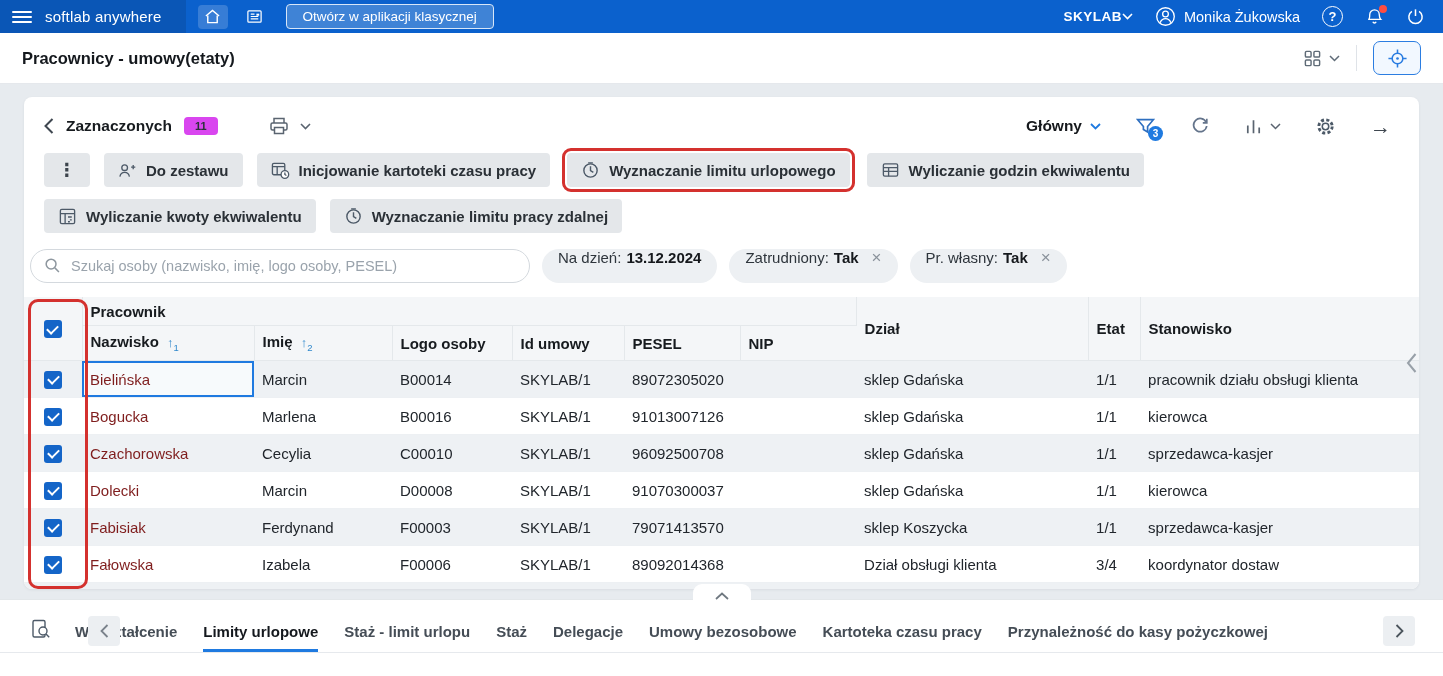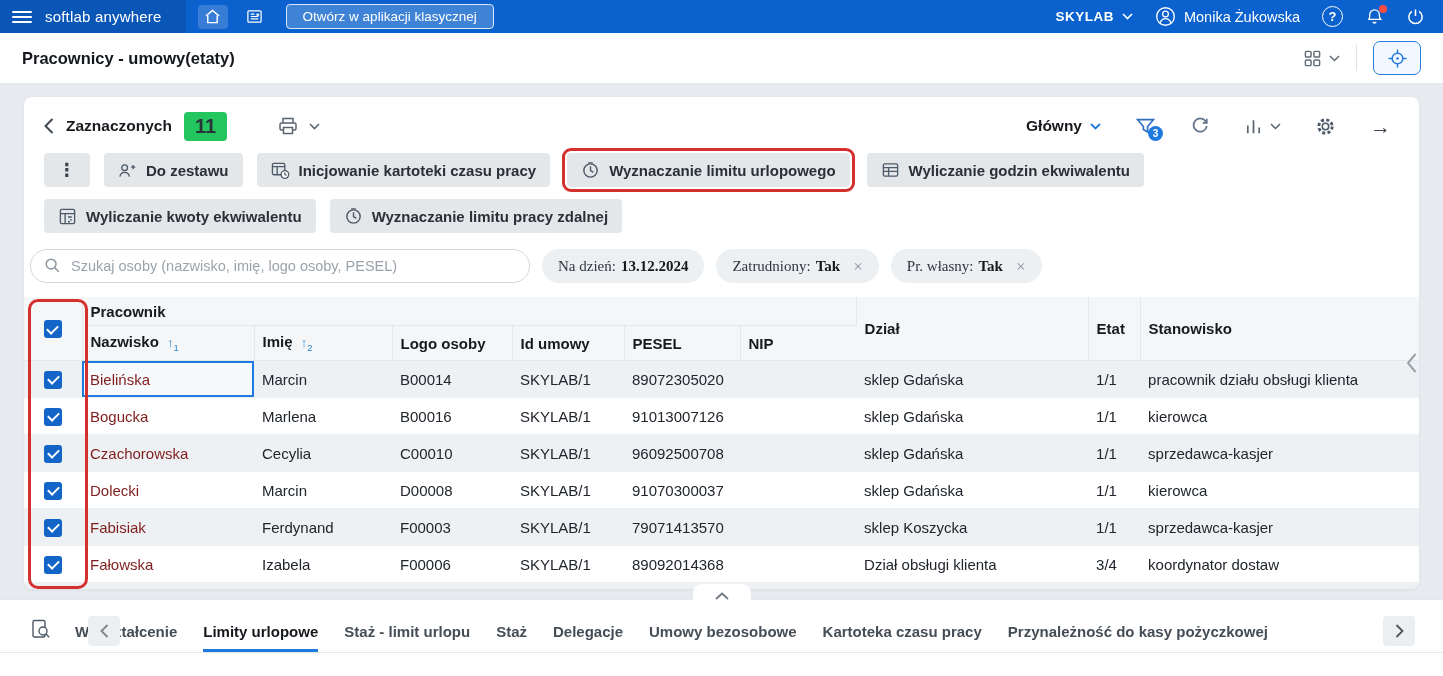--- a/index.html
+++ b/index.html
@@ -10,41 +10,41 @@
   
   .topbar{height:33px;background:#0b61cd;display:flex;align-items:center;color:#fff;padding-right:18px;}
   .tb-brand{height:100%;background:#0a56b6;display:flex;align-items:center;gap:13px;padding:0 24px 0 12px;}
   .hamburger{display:flex;flex-direction:column;gap:3px;width:20px;}
   .hamburger span{height:2px;background:#fff;border-radius:1px;}
   .brand{font-size:15px;letter-spacing:.2px;}
   .tb-iconbtn{width:30px;height:24px;border-radius:4px;display:flex;align-items:center;justify-content:center;margin-left:12px;}
   .tb-iconbtn.home{background:rgba(255,255,255,.18);}
   .classic-btn{margin-left:16px;height:25px;padding:0 16px;background:#3f83d6;border:1px solid #d7e6f8;border-radius:4px;color:#fff;font-size:13.5px;}
   .tb-right{margin-left:auto;display:flex;align-items:center;gap:22px;}
-  .company{display:flex;align-items:center;gap:8px;font-size:13.5px;font-weight:bold;letter-spacing:.5px;}
+  .company{display:flex;align-items:center;font-size:13.5px;font-weight:bold;letter-spacing:.5px;}
   .user{display:flex;align-items:center;gap:8px;font-size:14.5px;}
   .help-btn{width:21px;height:21px;border:1.6px solid #fff;border-radius:50%;font-size:13px;font-weight:bold;display:flex;align-items:center;justify-content:center;}
   .bell-btn{position:relative;display:flex;}
   .bell-dot{position:absolute;top:-2px;right:-3px;width:8px;height:8px;border-radius:50%;background:#ff4d42;}
 
   
   .titlebar{height:50px;background:#fff;display:flex;align-items:center;padding:0 22px;border-bottom:1px solid #e5e8ec;}
   .page-title{font-size:16.5px;font-weight:bold;color:#14181d;}
   .title-right{margin-left:auto;display:flex;align-items:center;gap:16px;}
   .layout-btn{display:flex;align-items:center;gap:7px;}
   .vsep{width:1px;height:26px;background:#dfe3e8;}
   .target-btn{width:48px;height:34px;border:1.5px solid #2b7de1;border-radius:7px;background:#f2f8ff;display:flex;align-items:center;justify-content:center;}
 
   
   .card{position:absolute;left:24px;right:24px;top:97px;height:480px;background:#fff;border-radius:8px;box-shadow:0 1px 3px rgba(30,40,60,.07);overflow:hidden;padding-top:12px;}
 
   .toolbar{height:34px;display:flex;align-items:center;padding:0 20px;gap:12px;justify-content:center;}
   .back-chev{color:#3f4750;display:flex;}
   .selected-label{font-size:15.5px;font-weight:bold;color:#171b1f;}
-  .count-badge{background:#22c55e;border-radius:4px;padding:3px 11px;font-size:20px;font-weight:bold;color:#2a3138;}
+  .count-badge{background:#d946ef;border-radius:4px;padding:3px 11px;font-size:11px;font-weight:bold;color:#2a3138;}
   .print-group{display:flex;align-items:center;gap:10px;margin-left:38px;}
   .toolbar-right{display:flex;align-items:center;gap:34px;margin-left:auto;padding-right:8px;}
   .view-select{display:flex;align-items:center;gap:8px;font-size:15.5px;font-weight:bold;color:#15181c;}
   .tool-icon{position:relative;display:flex;align-items:center;}
   .filter-badge{position:absolute;right:-7px;bottom:-4px;width:15px;height:15px;border-radius:50%;background:#1f7ae0;color:#fff;font-size:10px;font-weight:bold;display:flex;align-items:center;justify-content:center;}
   .chart-group{display:flex;align-items:center;gap:7px;}
   .arrow-right{font-size:21px;color:#3f4750;line-height:1;}
 
   
   .actions-row{display:flex;align-items:center;gap:14px;padding:0 20px;margin-top:8px;height:38px;}
@@ -52,21 +52,21 @@
   .dots-btn{width:46px;height:34px;background:#e4e7ea;border-radius:4px;font-size:18px;font-weight:bold;color:#3c444c;display:flex;align-items:center;justify-content:center;}
   .a-icon{display:flex;}
   .anno-wrap{display:inline-flex;border:3px solid #d4312e;border-radius:9px;padding:2px;margin:-5px -2px;}
 
   
   .filter-row{display:flex;align-items:center;gap:12px;padding:0 20px 0 6px;margin-top:14px;height:34px;}
   .search-box{position:relative;width:500px;height:34px;}
   .search-box input{width:100%;height:100%;border:1px solid #d4d9de;border-radius:17px;padding:0 16px 0 40px;font-size:14.5px;font-family:inherit;color:#30373e;outline:none;box-sizing:border-box;background:#fff;}
   .search-box input::placeholder{color:#9aa3ac;}
   .search-ic{position:absolute;left:14px;top:8px;}
-  .chip{height:34px;background:#edf0f3;border-radius:17px;display:inline-flex;align-items:center;padding:0 16px;font-size:15px;color:#2e353c;gap:5px;font-family:Liberation Serif, serif;}
+  .chip{height:34px;background:#edf0f3;border-radius:17px;display:inline-flex;padding:0 16px;font-size:15px;color:#2e353c;gap:5px;}
   .chip-value{font-weight:bold;color:#15181c;}
   .chip-x{color:#8a929b;font-size:17px;margin-left:8px;cursor:pointer;line-height:1;}
 
   
   .table-wrap{position:relative;margin-top:14px;}
   table{border-collapse:collapse;table-layout:fixed;width:100%;}
   col.c-check{width:58px;} col.c-nazwisko{width:172px;} col.c-imie{width:138px;}
   col.c-logo{width:120px;} col.c-id{width:112px;} col.c-pesel{width:116px;}
   col.c-nip{width:116px;} col.c-dzial{width:232px;} col.c-etat{width:52px;} col.c-stanowisko{width:auto;}
   thead th{background:#f4f6f8;text-align:left;font-size:15px;font-weight:bold;color:#171b1f;padding:0 8px;border-right:1px solid #e4e8eb;border-bottom:1px solid #e4e8eb;}

